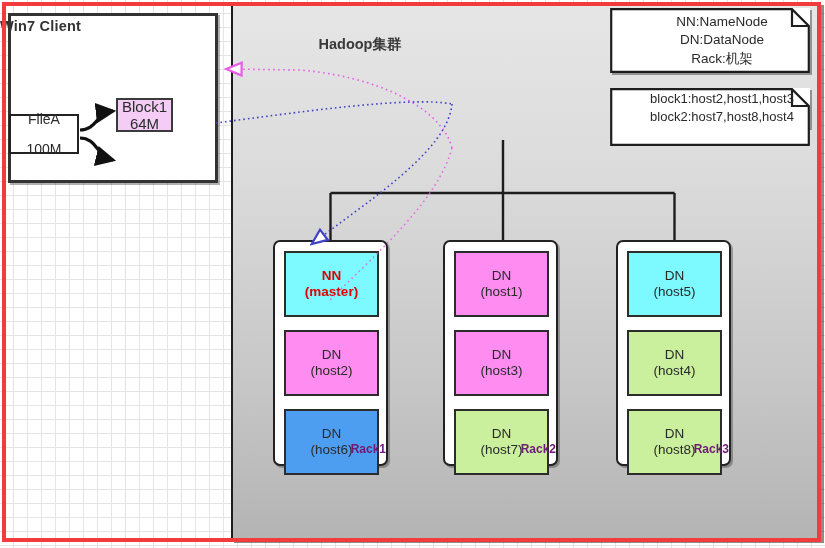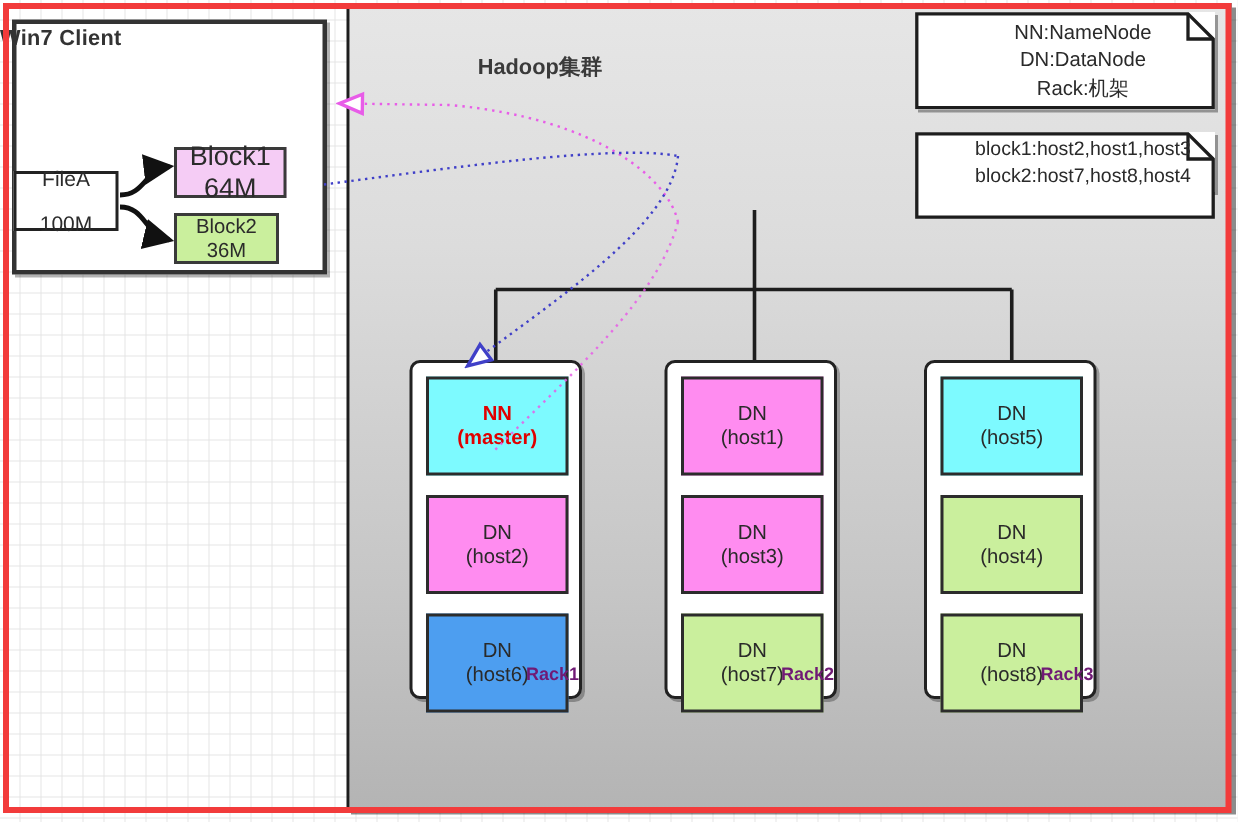--- a/index.html
+++ b/index.html
@@ -52,23 +52,23 @@
     display:flex;flex-direction:column;
     align-items:center;justify-content:center;
     line-height:1.16;
   }
   #file-a{
     left:9px;top:114px;width:70px;height:40px;
     background:#ffffff;border:2.5px solid #222222;
     font-size:14px;color:#2b2b2b;gap:13px;
   }
   #block1{
-    left:116px;top:98px;width:75px;height:34px;
+    left:116px;top:98px;width:57px;height:34px;
     background:#f5ccf5;border:2px solid #3a3a3a;
-    font-size:18px;color:#2b2b2b;
+    font-size:15px;color:#2b2b2b;
   }
   #block2{
     left:116px;top:142px;width:70px;height:34px;
     background:#caef9d;border:2px solid #3a3a3a;
     font-size:13.5px;color:#2b2b2b;
   }
 
   
   #hadoop-panel{
     position:absolute;left:231px;top:2px;
@@ -237,24 +237,20 @@
   </svg>
 
   <div class="nodebox" id="file-a" style="z-index:16;">
     <span>FileA</span>
     <span>100M</span>
   </div>
   <div class="nodebox" id="block1" style="z-index: 16; background: rgb(245, 204, 245);">
     <span>Block1</span>
     <span>64M</span>
   </div>
-  <div class="nodebox" id="block2" style="z-index: 16; background: rgb(202, 239, 157);">
-    <span>Block2</span>
-    <span>36M</span>
-  </div>
 
   <svg style="position:absolute;left:0;top:0;width:825px;height:548px;z-index:30;pointer-events:none;">
     <defs>
       <marker id="openPink" markerWidth="12" markerHeight="12" refX="9.5" refY="5" orient="auto">
         <path d="M1,1 L10.5,5 L1,9 z" fill="#ffffff" stroke="#e85ce8" stroke-width="1.4"></path>
       </marker>
       <marker id="openBlue" markerWidth="12" markerHeight="12" refX="9.5" refY="5" orient="auto">
         <path d="M1,1 L10.5,5 L1,9 z" fill="#ffffff" stroke="#4040c8" stroke-width="1.4"></path>
       </marker>
     </defs>

